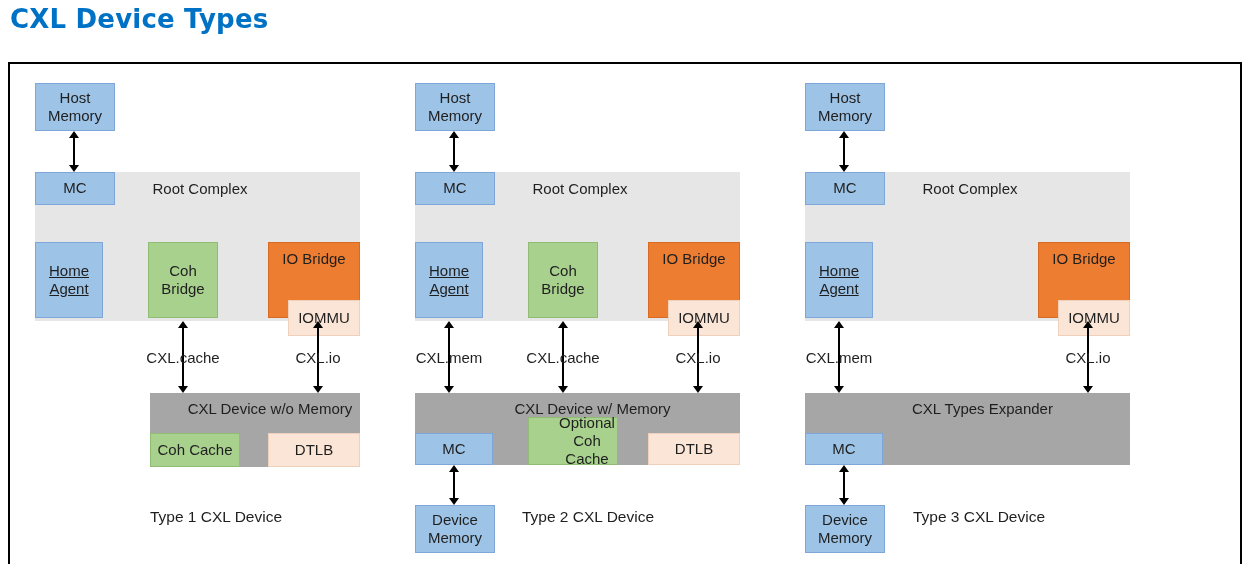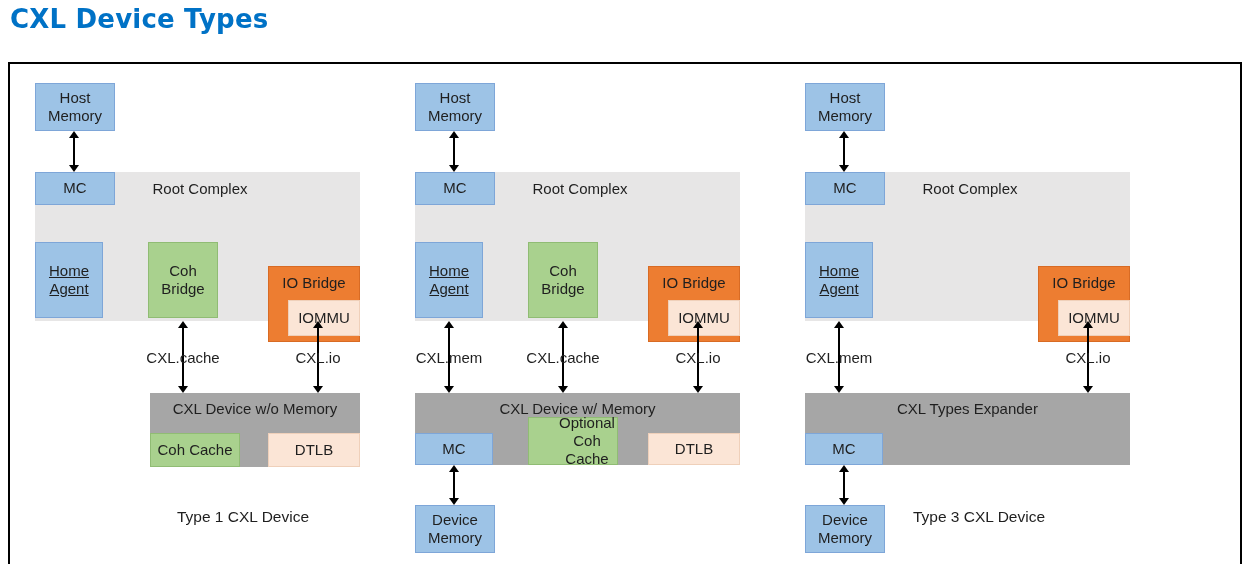--- a/index.html
+++ b/index.html
@@ -31,26 +31,26 @@
   .root-rect{background:var(--light_gray);}
   .device-rect{background:var(--dark_gray);}
 
   .host-memory{left:0;top:19px;width:80px;height:48px;}
   .root-rect{left:0;top:108px;width:325px;height:149px;}
   .root-label{position:absolute;left:80px;top:108px;width:170px;height:33px;
        display:flex;align-items:center;justify-content:center;font-size:15px;}
   .mc-top{left:0;top:108px;width:80px;height:33px;}
   .home-agent{left:0;top:178px;width:68px;height:76px;text-decoration:underline;}
   .coh-bridge{left:113px;top:178px;width:70px;height:76px;}
-  .io-bridge{left:233px;top:178px;width:92px;height:76px;align-items:flex-start;padding-top:7px;margin-top:24px;}
+  .io-bridge{left:233px;top:178px;width:92px;height:76px;align-items:flex-start;padding-top:7px;}
   .iommu{left:253px;top:227px;width:72px;height:36px;margin-top:9px;}
 
   .device-1{left:115px;top:329px;width:210px;height:74px;}
   .device-23{left:0;top:329px;width:325px;height:72px;}
-  .device-title{position:absolute;left:0;top:7px;width:100%;text-align:center;font-size:15px;}
+  .device-title{position:absolute;left:0;top:7px;width:100%;text-align:center;font-size:15px;padding-left:15px;}
   .coh-cache-1{left:115px;top:369px;width:90px;height:34px;}
   .dtlb-1{left:233px;top:369px;width:92px;height:34px;}
   .mc-dev{left:0;top:369px;width:78px;height:32px;}
   .opt-cache{left:113px;top:353px;width:90px;height:48px;flex-direction:column;padding-left:28px;}
   .dtlb-2{left:233px;top:369px;width:92px;height:32px;}
   .device-memory{left:0;top:441px;width:80px;height:48px;}
 
   .varrow{position:absolute;width:10px;
        background-image:linear-gradient(#000,#000);
        background-size:2px calc(100% - 12px);
@@ -63,21 +63,21 @@
        border-top:7px solid #000;}
   .arr-host{left:34px;top:67px;height:41px;}
   .arr-proto{top:257px;height:72px;}
   .arr-mem{left:29px;} .arr-cache{left:143px;} .arr-io{left:278px;}
   .arr-devmem{left:34px;top:401px;height:40px;}
 
   .link-label{position:absolute;top:285px;width:90px;text-align:center;font-size:15px;}
   .lbl-mem{left:-11px;} .lbl-cache{left:103px;} .lbl-io{left:238px;}
 
   .type-label{position:absolute;top:444px;width:240px;text-align:center;font-size:15.5px;}
-  .tl-1{left:88px;} .tl-2{left:53px;} .tl-3{left:54px;}
+  .tl-1{left:61px;} .tl-2{left:53px;} .tl-3{left:54px;}
 </style>
 </head>
 <body>
 
 <div class="page">
   <h1 class="page-title">CXL Device Types</h1>
 
   <div class="frame">
 
     <div class="column col-1">
@@ -129,20 +129,21 @@
       <div class="box blue mc-dev">MC</div>
       <div class="box green opt-cache">
         <span>Optional</span>
         <span>Coh Cache</span>
       </div>
       <div class="box peach dtlb-2">DTLB</div>
 
       <div class="varrow arr-devmem"></div>
       <div class="box blue device-memory">Device Memory</div>
 
+      <div class="type-label tl-2">Type 2 CXL Device</div>
     </div>
 
     <div class="column col-3">
       <div class="rect root-rect"></div>
       <div class="root-label">Root Complex</div>
       <div class="box blue host-memory">Host Memory</div>
       <div class="varrow arr-host"></div>
       <div class="box blue mc-top">MC</div>
       <div class="box blue home-agent">Home Agent</div>
       <div class="box orange io-bridge">IO Bridge</div>

